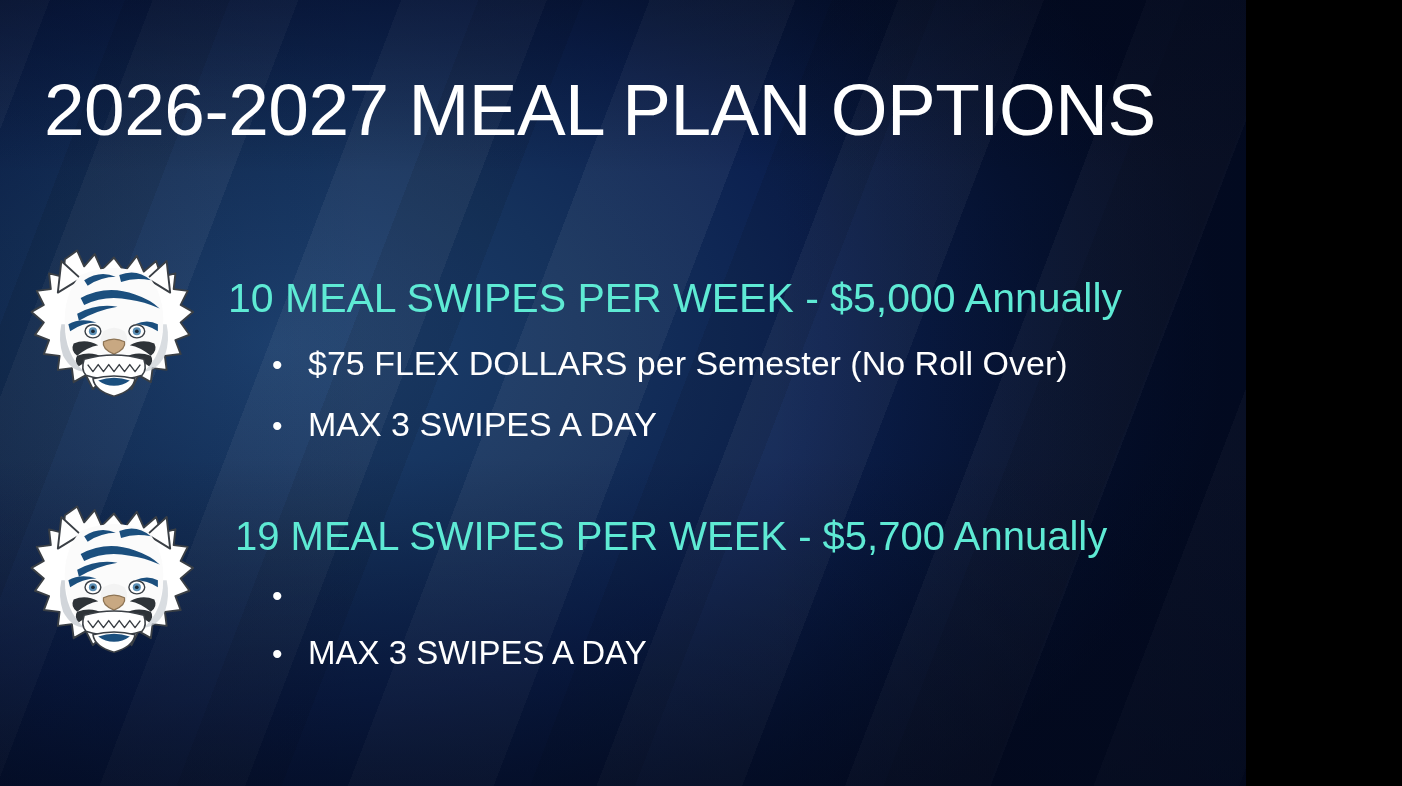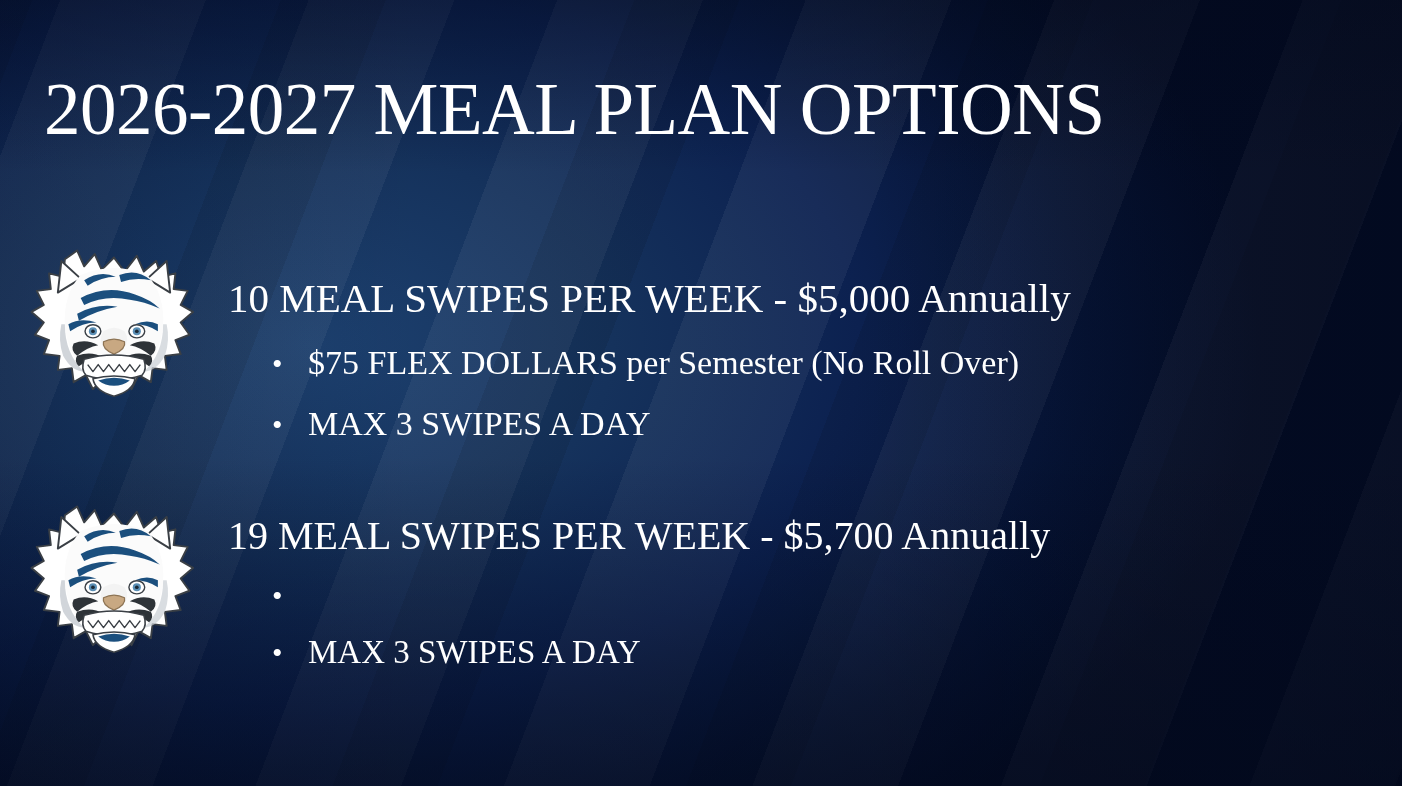--- a/index.html
+++ b/index.html
@@ -2,24 +2,24 @@
 <html><head>
 <meta charset="utf-8">
 <style>
   html, body {
     margin: 0;
     padding: 0;
     background: #000;
   }
   #slide {
     position: relative;
-    width: 1402px;
+    width: 1246px;
     height: 786px;
     overflow: hidden;
-    font-family: Liberation Serif, serif;
+    font-family: Liberation Sans, sans-serif;
     background: #0a1f49;
   }
   
   .bg-base {
     position: absolute;
     inset: 0;
     background:
       radial-gradient(ellipse 950px 620px at 22% 44%, #1d4170 0%, #15325c 32%, #0c2150 58%, #061436 82%, #030c26 100%);
   }
   .bg-stripes {
@@ -87,25 +87,25 @@
 
   .plan-body {
     position: absolute;
     left: 228px;
     top: 0;
     right: 10px;
   }
   .plan-heading {
     font-size: 41px;
     line-height: 1.0;
-    color: #ffffff;
+    color: #5eead4;
     white-space: nowrap;
     padding-top: 44px;
   }
-  .plan-2 .plan-heading { font-size: 40px; }
+  .plan-2 .plan-heading { font-size: 40px; margin-left: 7px; }
 
   .bullets {
     margin: 0;
     padding: 0;
     list-style: none;
   }
   .bullet {
     display: flex;
     align-items: baseline;
     font-size: 34px;

